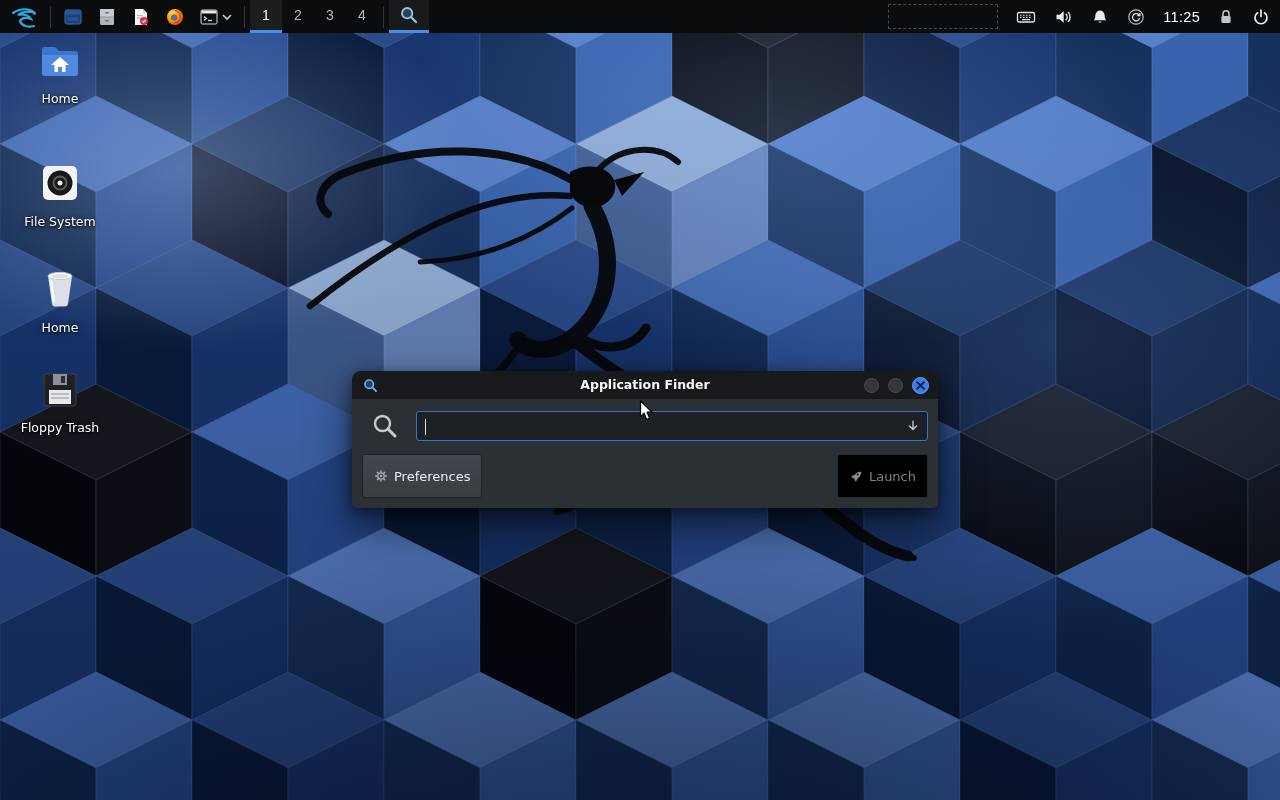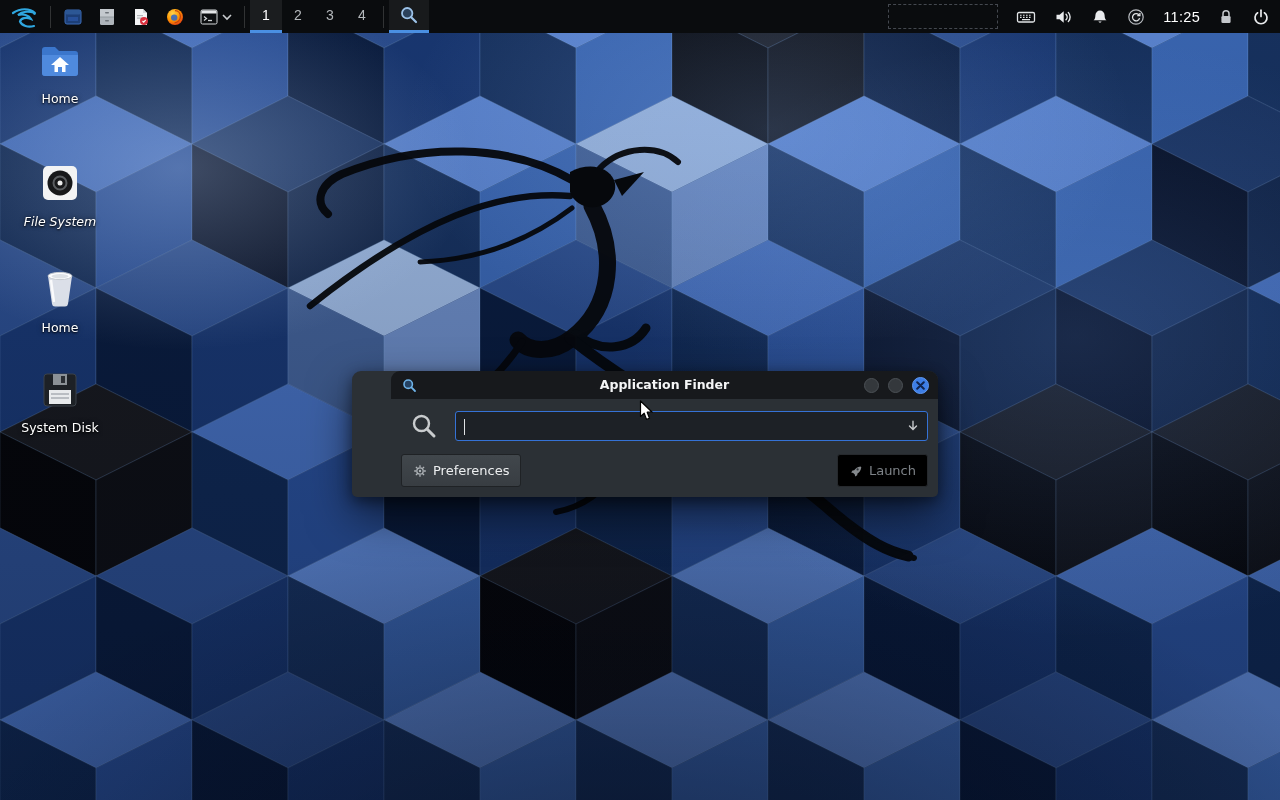--- a/index.html
+++ b/index.html
@@ -58,29 +58,28 @@
 
   
   .desk-icon {
     position:absolute; left:8px; width:104px; z-index:5;
     display:flex; flex-direction:column; align-items:center; gap:12px;
   }
   .desk-icon .lbl {
     color:#ffffff; font-size:12.5px; line-height:15px; text-align:center;
     text-shadow:0 1px 2px rgba(0,0,0,.95), 0 0 5px rgba(0,0,0,.6);
   }
-  #di-home { top:43px; } #di-fs { top:164px;font-style:italic; } #di-trash { top:268px; } #di-floppy { top:372px; }
+  #di-home { top:43px; } #di-fs { top:164px; } #di-trash { top:268px; } #di-floppy { top:372px; }
 
   
   .window {
     position:absolute; left:352px; top:371px; width:586px; z-index:40;
     border-radius:9px 9px 5px 5px;
     box-shadow:0 18px 44px rgba(0,0,0,.55), 0 4px 14px rgba(0,0,0,.45);
     background:#2b3035;
-    padding-left:39px;
   }
   .titlebar {
     position:relative; height:28px; background:#17191c;
     border-radius:9px 9px 0 0; display:flex; align-items:center;
   }
   .titlebar .t-icon { position:absolute; left:11px; top:7px; }
   .titlebar .t-text {
     position:absolute; left:0; right:0; text-align:center;
     font-size:12.5px; font-weight:bold; color:#f4f5f6; line-height:28px;
   }
@@ -103,21 +102,21 @@
     font-family:"DejaVu Sans","Liberation Sans",sans-serif;
   }
   .caret { position:absolute; left:8px; top:7px; width:1px; height:16px; background:#dfe2e4; }
   .entry-arrow {
     position:absolute; right:3px; top:2px; width:22px; height:24px;
     display:flex; align-items:center; justify-content:center;
     background:transparent; border:none;
   }
   .actions { display:flex; align-items:center; justify-content:space-between; padding:13px 10px 10px 10px; }
   .btn {
-    display:inline-flex; align-items:center; gap:6px; height:33px; padding:0 11px;
+    display:inline-flex; align-items:center; gap:6px; height:44px; padding:0 11px;
     background:linear-gradient(#41474c,#383d42); border:1px solid #1f2225; border-radius:3px;
     color:#eceeef; font-size:13px;
     font-family:"DejaVu Sans","Liberation Sans",sans-serif;
   }
   .btn.disabled { background:#000000; border-color:#26292d; color:#7d8287; }
 
   
   .cursor { position:absolute; left:639px; top:400px; z-index:100; pointer-events:none; }
 </style>
 </head>
@@ -448,21 +447,21 @@
 
 <div class="desk-icon" id="di-floppy">
   <svg width="36" height="36" viewBox="0 0 36 36">
     <rect x="2" y="2" width="32" height="32" rx="3" fill="#1d2126" stroke="#3a4148" stroke-width="1"></rect>
     <rect x="11" y="2" width="14" height="11" fill="#8b9196"></rect>
     <rect x="19" y="4" width="4" height="7" fill="#2a2e33"></rect>
     <rect x="7" y="18" width="22" height="14" fill="#e8eaec"></rect>
     <rect x="9" y="21" width="18" height="2" fill="#b9bdc2"></rect>
     <rect x="9" y="25" width="18" height="2" fill="#b9bdc2"></rect>
   </svg>
-  <span class="lbl">System Disk</span>
+  <span class="lbl">Floppy Trash</span>
 </div>
 
 <div class="panel">
   <div class="p-left">
     <button class="p-btn">
       <svg width="28" height="26" viewBox="0 0 28 26">
         <path d="M3 9 C 10 4, 20 4, 25 9 C 19 7, 12 7.5, 8 11 C 13 9.5, 19 11, 21 15 C 16 13, 11 14, 10 17.5 C 12 22, 18 23.5, 24 22" fill="none" stroke="#2fa7e0" stroke-width="2.2" stroke-linecap="round"></path>
         <circle cx="24.5" cy="9.5" r="1.4" fill="#2fa7e0"></circle>
       </svg>
     </button>

